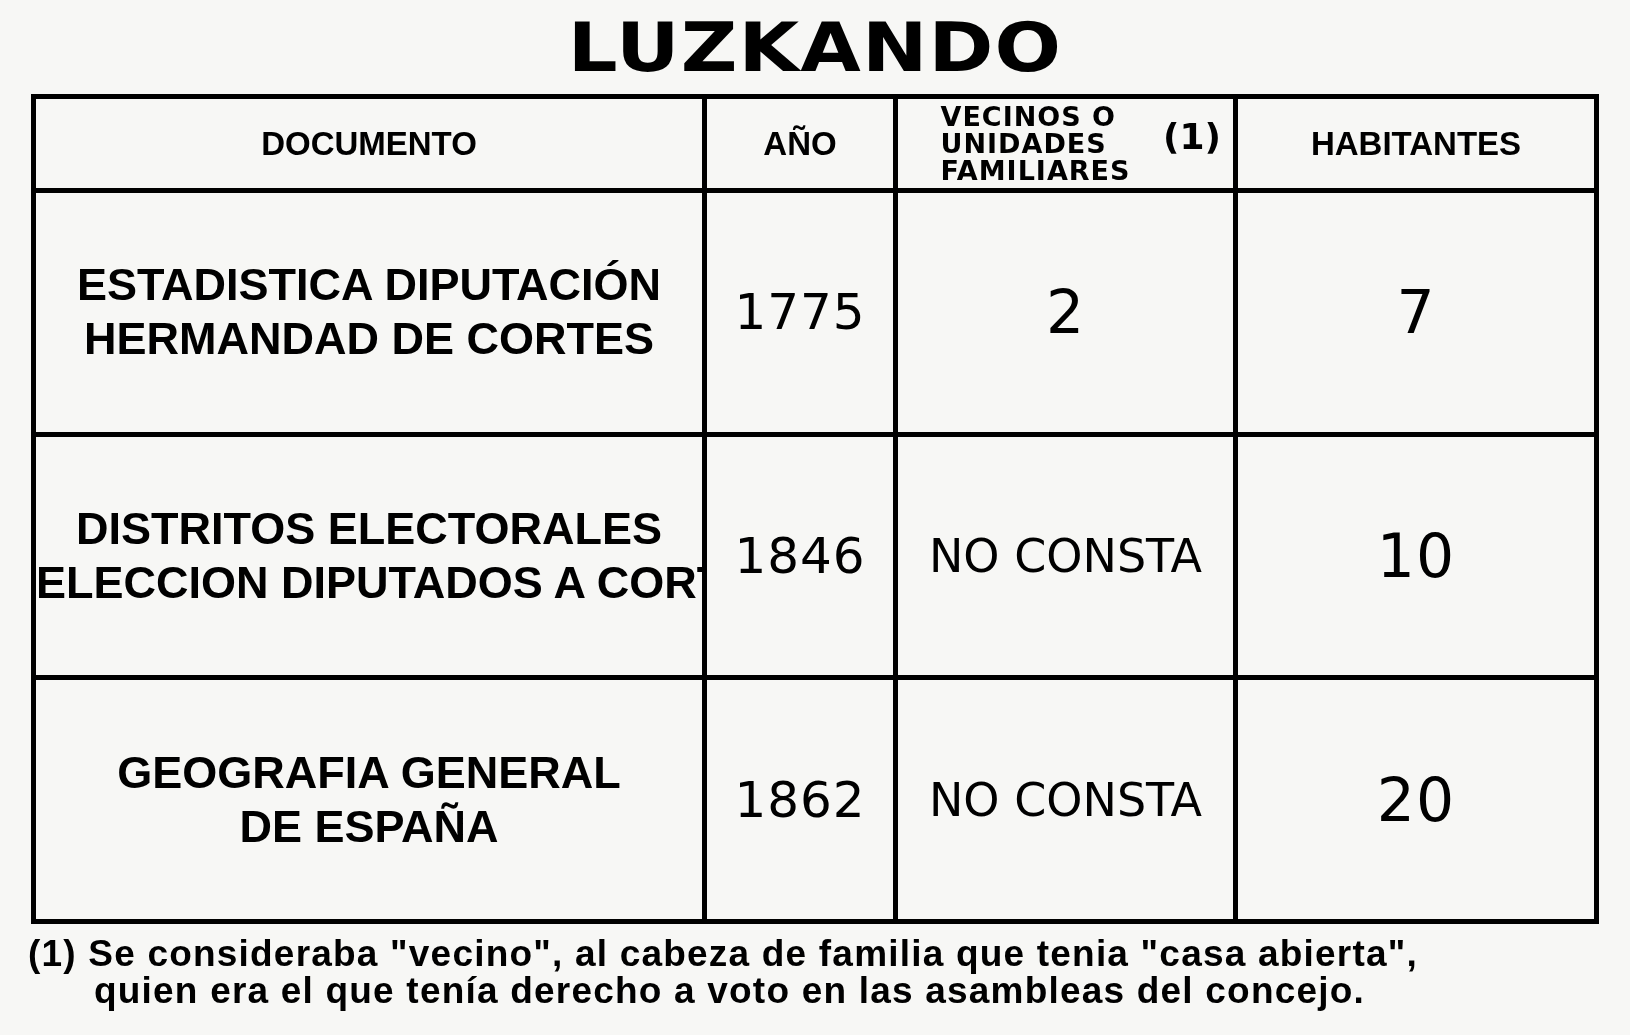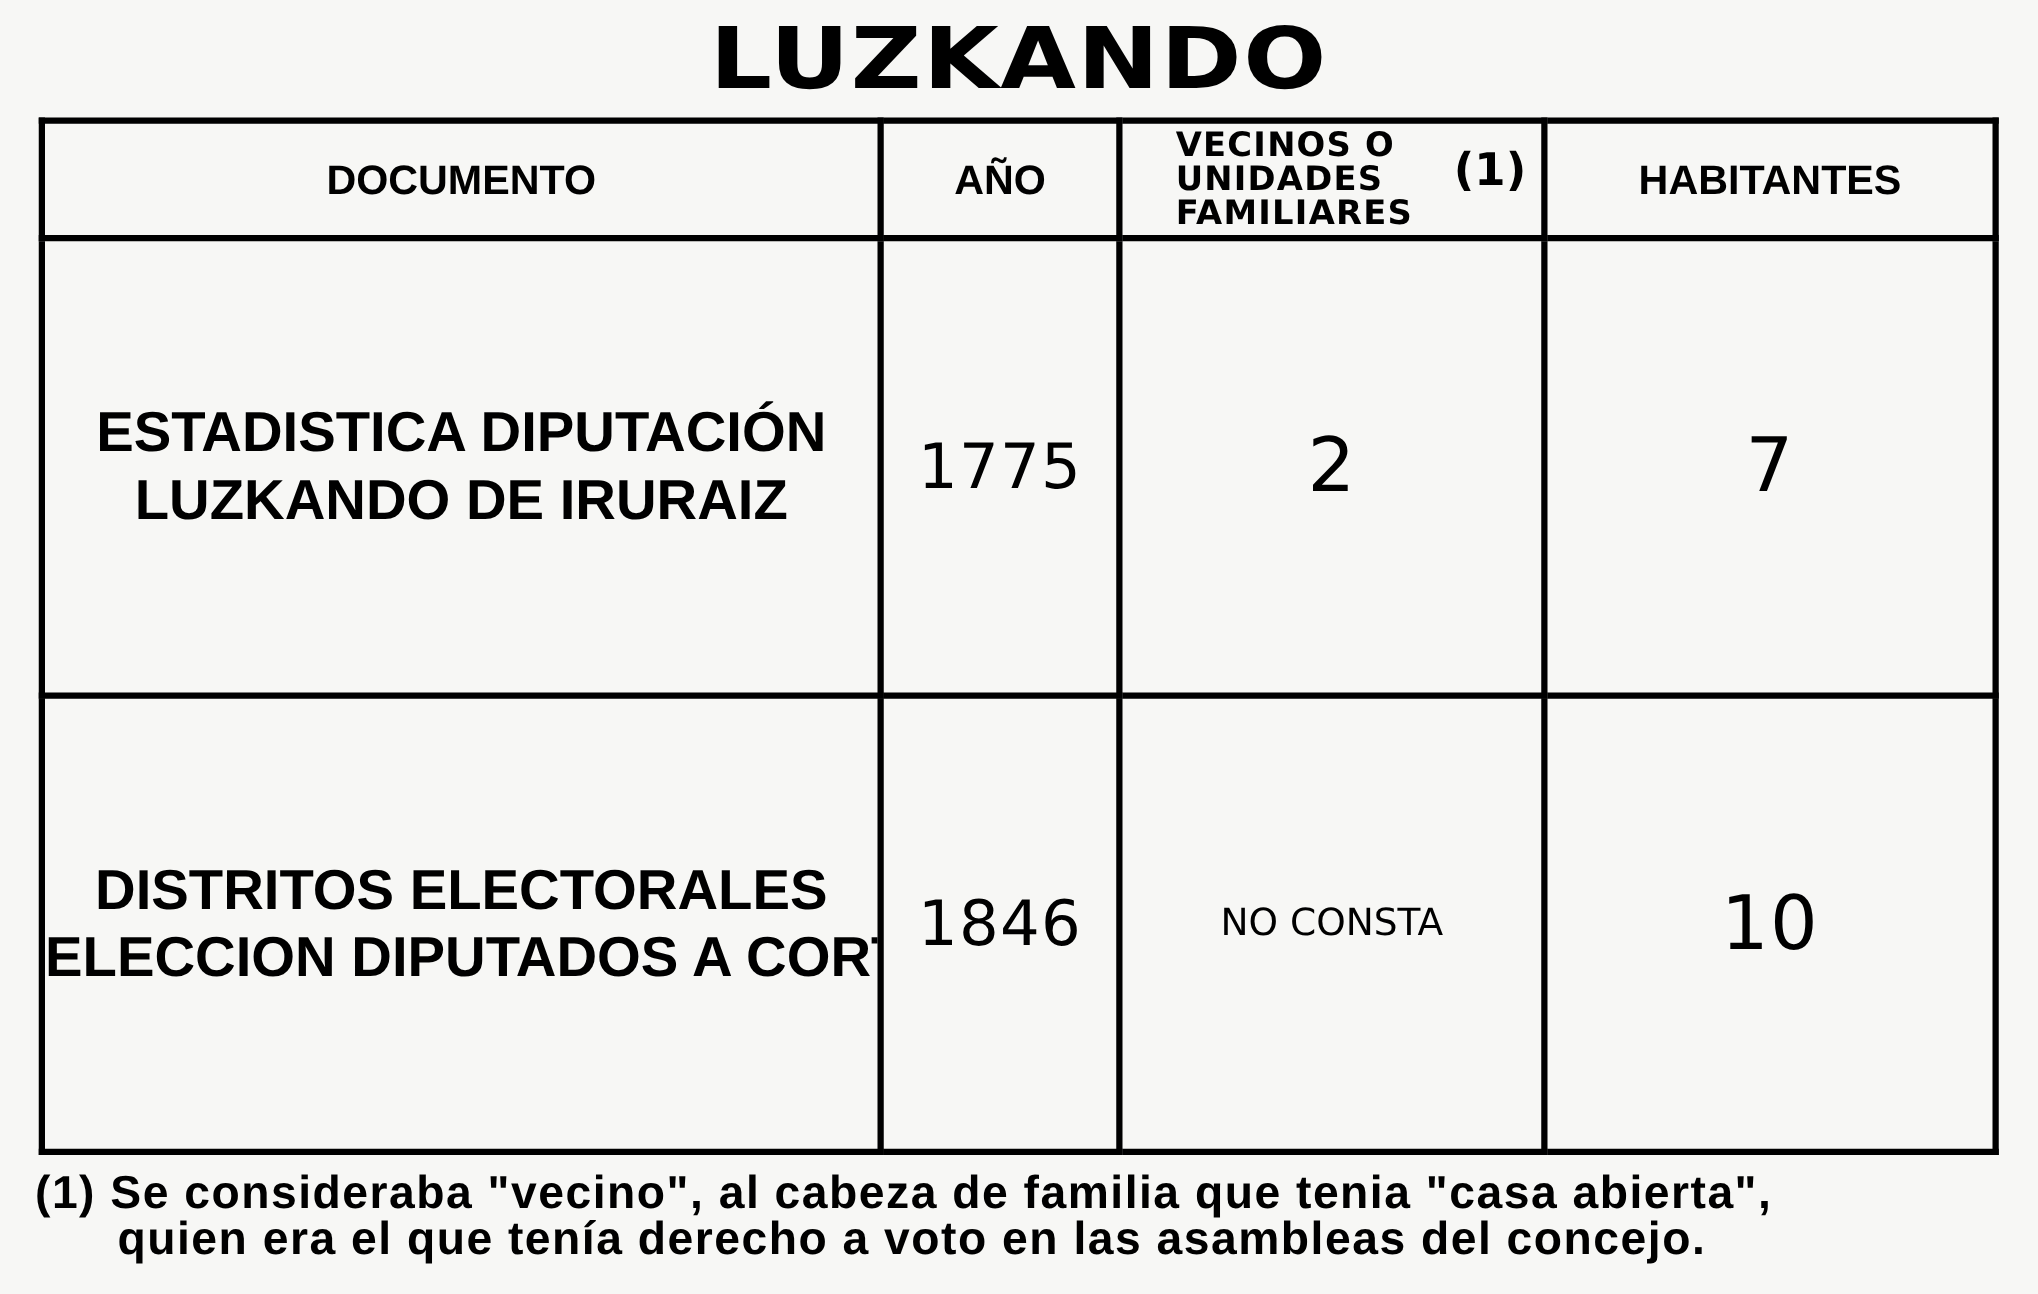--- a/index.html
+++ b/index.html
@@ -94,21 +94,21 @@
     td.num {
       font-family: "DejaVu Sans", sans-serif;
       font-weight: normal;
       font-size: 50px;
       letter-spacing: 1px;
     }
     td.num.big {
       font-size: 60px;
     }
     td.num.text-val {
-      font-size: 30px;
+      font-size: 46px;
       letter-spacing: 0;
     }
     .footnote {
       position: absolute;
       left: 28px;
       top: 935px;
       width: 1590px;
       font-family: "Liberation Sans", sans-serif;
       font-weight: bold;
       font-size: 37px;
@@ -148,35 +148,44 @@
           </span>
           <span class="note-ref">(1)</span>
         </th>
         <th>HABITANTES</th>
       </tr>
     </thead>
     <tbody>
       <tr class="row">
         <td class="doc">
           <span class="doc-line">ESTADISTICA DIPUTACIÓN</span>
-          <span class="doc-line">LUZKANDO DE IRURAIZ</span>
+          <span class="doc-line">HERMANDAD DE CORTES</span>
         </td>
         <td class="num">1775</td>
         <td class="num big">2</td>
         <td class="num big">7</td>
       </tr>
       <tr class="row">
         <td class="doc">
           <span class="doc-line">DISTRITOS ELECTORALES</span>
           <span class="doc-line">ELECCION DIPUTADOS A CORTES</span>
         </td>
         <td class="num">1846</td>
         <td class="num text-val">NO CONSTA</td>
         <td class="num big">10</td>
       </tr>
+      <tr class="row">
+        <td class="doc">
+          <span class="doc-line">GEOGRAFIA GENERAL</span>
+          <span class="doc-line">DE ESPAÑA</span>
+        </td>
+        <td class="num">1862</td>
+        <td class="num text-val">NO CONSTA</td>
+        <td class="num big">20</td>
+      </tr>
     </tbody>
   </table>
 </div>
 
 <div class="footnote">
   <span class="fn-line">(1) Se consideraba "vecino", al cabeza de familia que tenia "casa abierta",</span>
   <span class="fn-line second">quien era el que tenía derecho a voto en las asambleas del concejo.</span>
 </div>
 
 </body></html>

